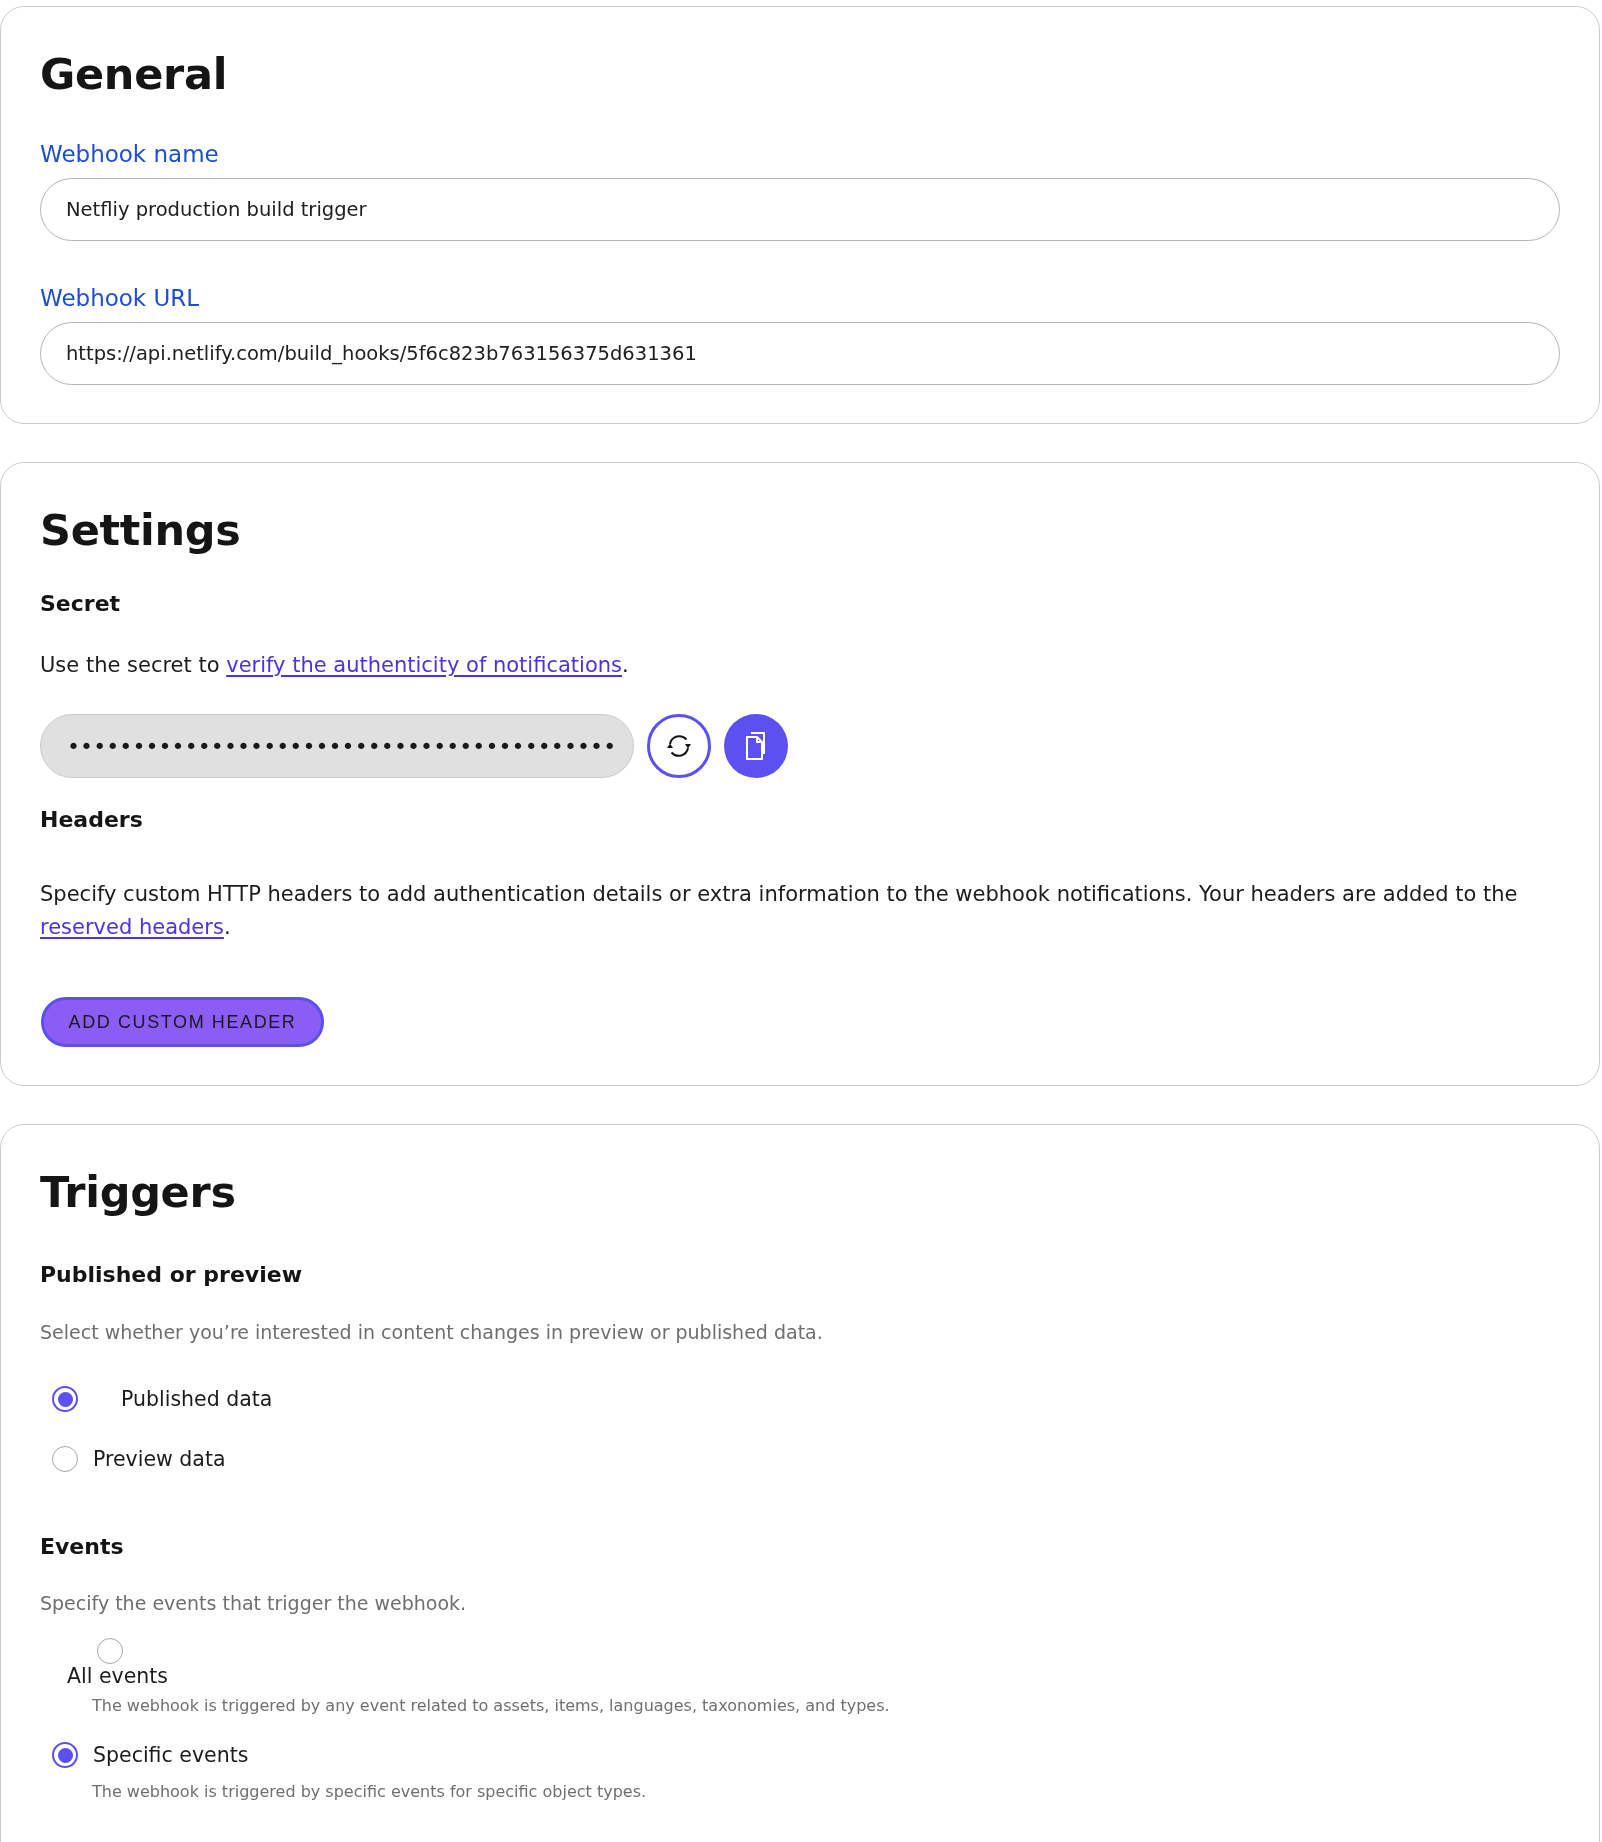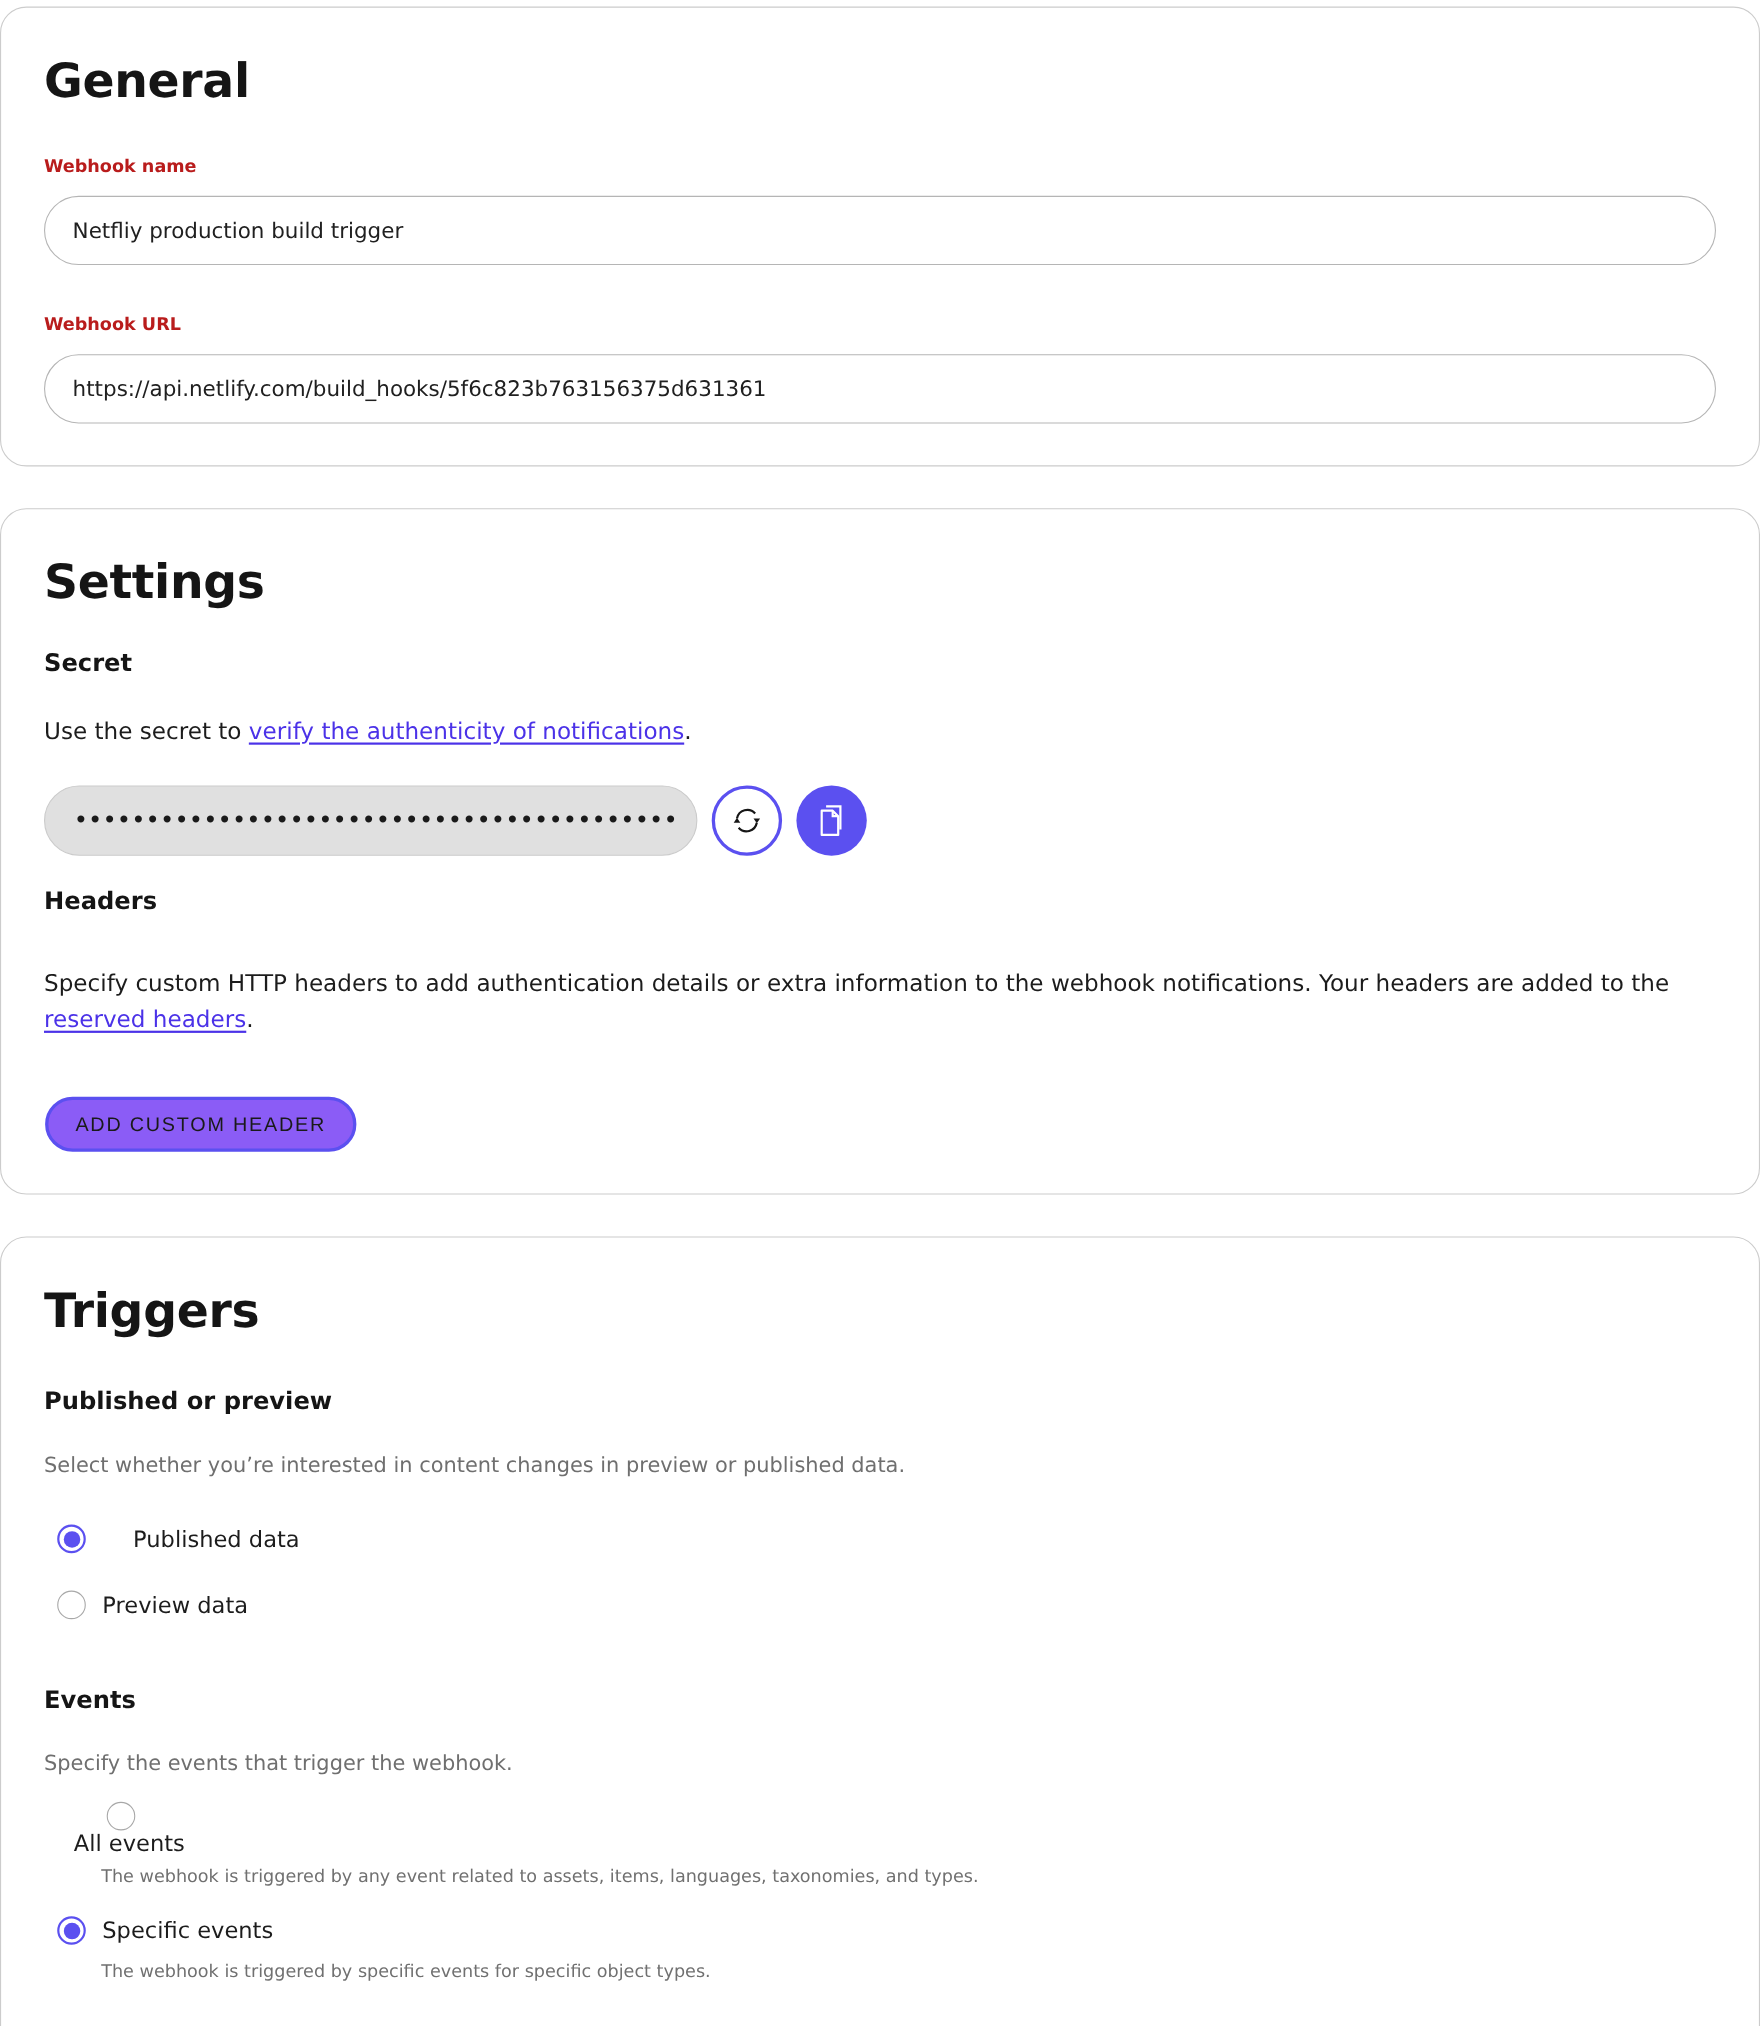--- a/index.html
+++ b/index.html
@@ -9,21 +9,21 @@
   .card {
     position: absolute; left: 0; width: 1600px;
     border: 1.5px solid #cccccc; border-radius: 24px; background: #fff;
   }
   .card-general { top: 6px; height: 418px; }
   .card-settings { top: 462px; height: 624px; }
   .card-triggers { top: 1124px; height: 760px; }
 
   .abs { position: absolute; }
   .section-title { font-size: 43px; font-weight: bold; color: #151515; letter-spacing: -0.3px; }
-  .field-label { font-size: 16px; color: #b91c1c; font-weight: bold; }
+  .field-label { font-size: 23px; color: #1d4ed8; }
   .sub-title { font-size: 22px; font-weight: bold; color: #151515; }
   .body-text { font-size: 21px; color: #1c1c1c; line-height: 33px; }
   .muted-text { font-size: 19px; color: #6f6f6f; }
   .hint-text { font-size: 16px; color: #707070; }
   a.link { color: #4b32e8; text-decoration: underline; text-underline-offset: 3px; }
 
   .text-input {
     position: absolute; left: 39px; width: 1520px; height: 63px;
     border: 1.5px solid #b5b5b5; border-radius: 32px; background: #fff;
     padding-left: 25px; display: flex; align-items: center;

